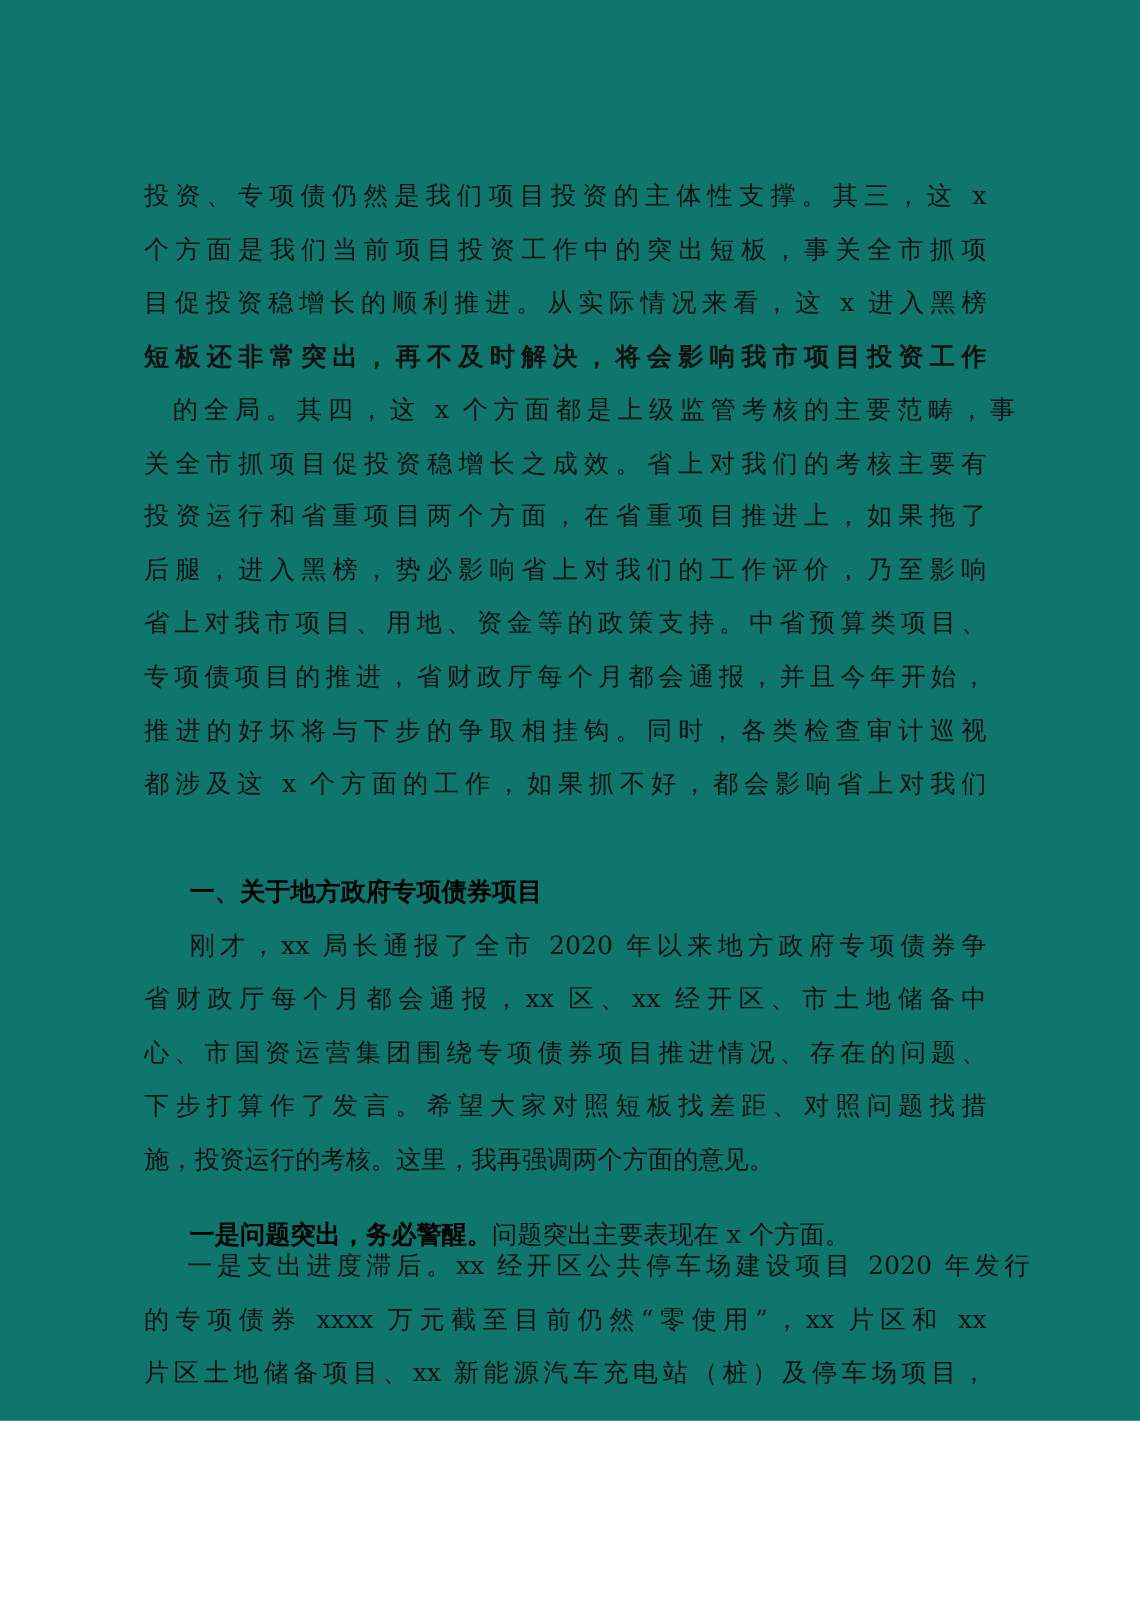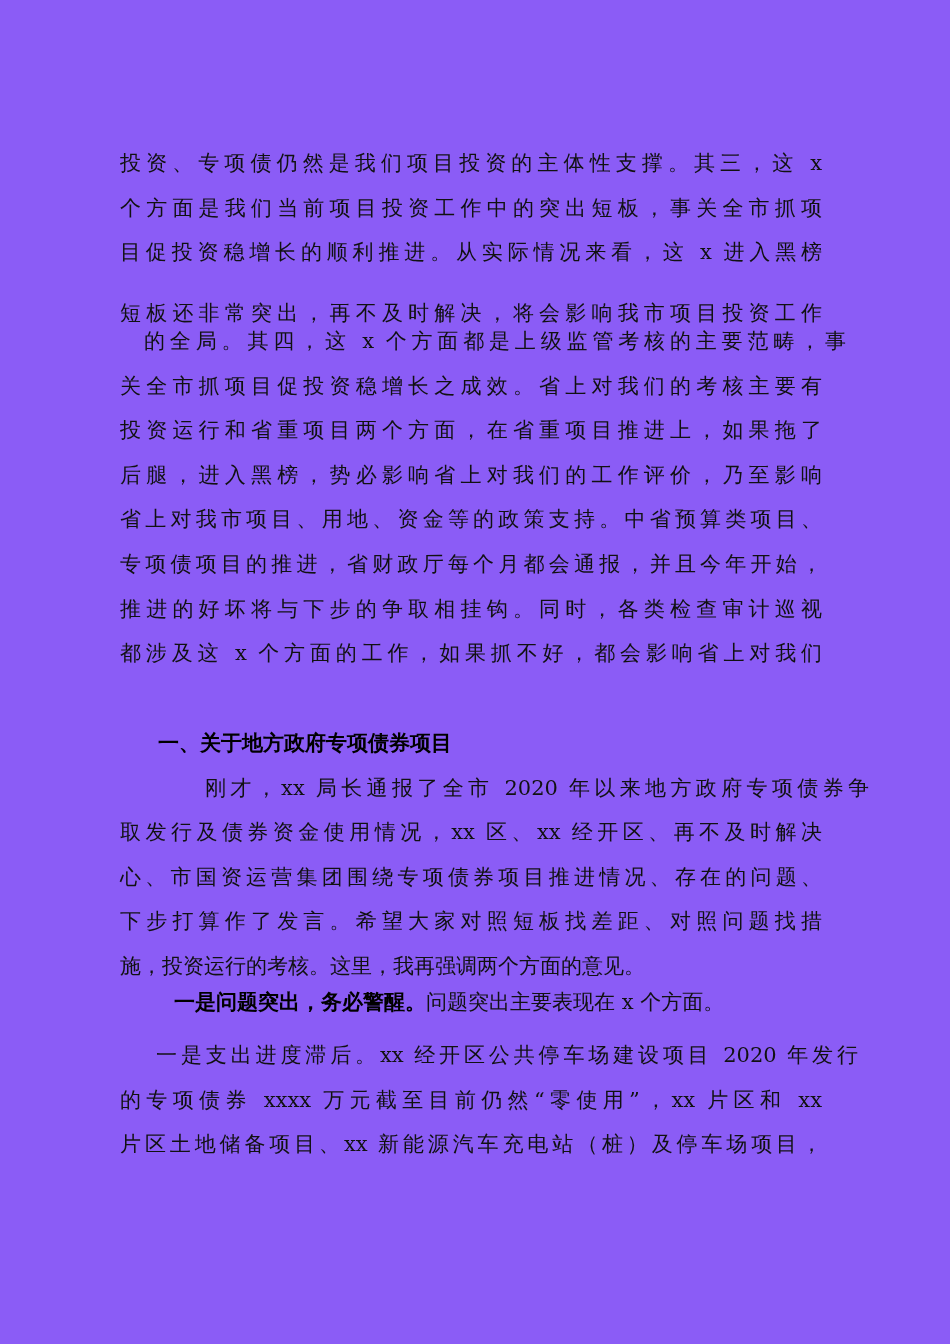--- a/index.html
+++ b/index.html
@@ -13,22 +13,22 @@
       position: relative;
       overflow: hidden;
       font-family: "DejaVu Serif", "Liberation Serif", serif;
       color: #111111;
     }
     .page {
       position: absolute;
       left: 0;
       top: 0;
       width: 950px;
-      height: 1344px;
-      background: #8b5cf6;
+      height: 1184px;
+      background: #0f766e;
     }
     .line {
       position: absolute;
       left: 120px;
       width: 702px;
       height: 44px;
       line-height: 44px;
       font-size: 21px;
       white-space: nowrap;
       text-align: justify;
@@ -55,36 +55,36 @@
     }
   </style>
 </head>
 <body>
 
 <div class="page">
 
   <div class="line" style="top:141px;">投资、专项债仍然是我们项目投资的主体性支撑。其三，这 x</div>
   <div class="line" style="top:186px;">个方面是我们当前项目投资工作中的突出短板，事关全市抓项</div>
   <div class="line" style="top:230px;">目促投资稳增长的顺利推进。从实际情况来看，这 x 进入黑榜</div>
-  <div class="line" style="top:291px;">短板还非常突出，再不及时解决，将会影响我市项目投资工作</div>
+  <div class="line" style="top:275px;font-weight:bold;">短板还非常突出，再不及时解决，将会影响我市项目投资工作</div>
   <div class="line" style="top:319px;margin-left:24px;">的全局。其四，这 x 个方面都是上级监管考核的主要范畴，事</div>
   <div class="line" style="top:364px;">关全市抓项目促投资稳增长之成效。省上对我们的考核主要有</div>
   <div class="line" style="top:408px;">投资运行和省重项目两个方面，在省重项目推进上，如果拖了</div>
   <div class="line" style="top:453px;">后腿，进入黑榜，势必影响省上对我们的工作评价，乃至影响</div>
   <div class="line" style="top:497px;">省上对我市项目、用地、资金等的政策支持。中省预算类项目、</div>
   <div class="line" style="top:542px;">专项债项目的推进，省财政厅每个月都会通报，并且今年开始，</div>
   <div class="line" style="top:587px;">推进的好坏将与下步的争取相挂钩。同时，各类检查审计巡视</div>
   <div class="line" style="top:631px;">都涉及这 x 个方面的工作，如果抓不好，都会影响省上对我们</div>
 
   <div class="line indent heading" style="top:721px;">一、关于地方政府专项债券项目</div>
 
-  <div class="line indent" style="top:766px;margin-left:47px;">刚才，xx 局长通报了全市 2020 年以来地方政府专项债券争</div>
-  <div class="line" style="top:810px;">取发行及债券资金使用情况，xx 区、xx 经开区、再不及时解决</div>
+  <div class="line indent" style="top:766px;">刚才，xx 局长通报了全市 2020 年以来地方政府专项债券争</div>
+  <div class="line" style="top:810px;">省财政厅每个月都会通报，xx 区、xx 经开区、市土地储备中</div>
   <div class="line" style="top:899px;">下步打算作了发言。希望大家对照短板找差距、对照问题找措</div>
   <div class="line" style="top:855px;">心、市国资运营集团围绕专项债券项目推进情况、存在的问题、</div>
   <div class="line last" style="top:944px;">施，投资运行的考核。这里，我再强调两个方面的意见。</div>
 
-  <div class="line indent last" style="top:980px;margin-left:16px;"><span class="bold-lead">一是问题突出，务必警醒。</span><span>问题突出主要表现在 x 个方面。</span></div>
+  <div class="line indent last" style="top:1007px;"><span class="bold-lead">一是问题突出，务必警醒。</span><span>问题突出主要表现在 x 个方面。</span></div>
   <div class="line" style="top:1033px;margin-left:36px;">一是支出进度滞后。xx 经开区公共停车场建设项目 2020 年发行</div>
   <div class="line" style="top:1078px;">的专项债券 xxxx 万元截至目前仍然“零使用”，xx 片区和 xx</div>
   <div class="line" style="top:1122px;">片区土地储备项目、xx 新能源汽车充电站（桩）及停车场项目，</div>
 
 </div>
 
 </body></html>

